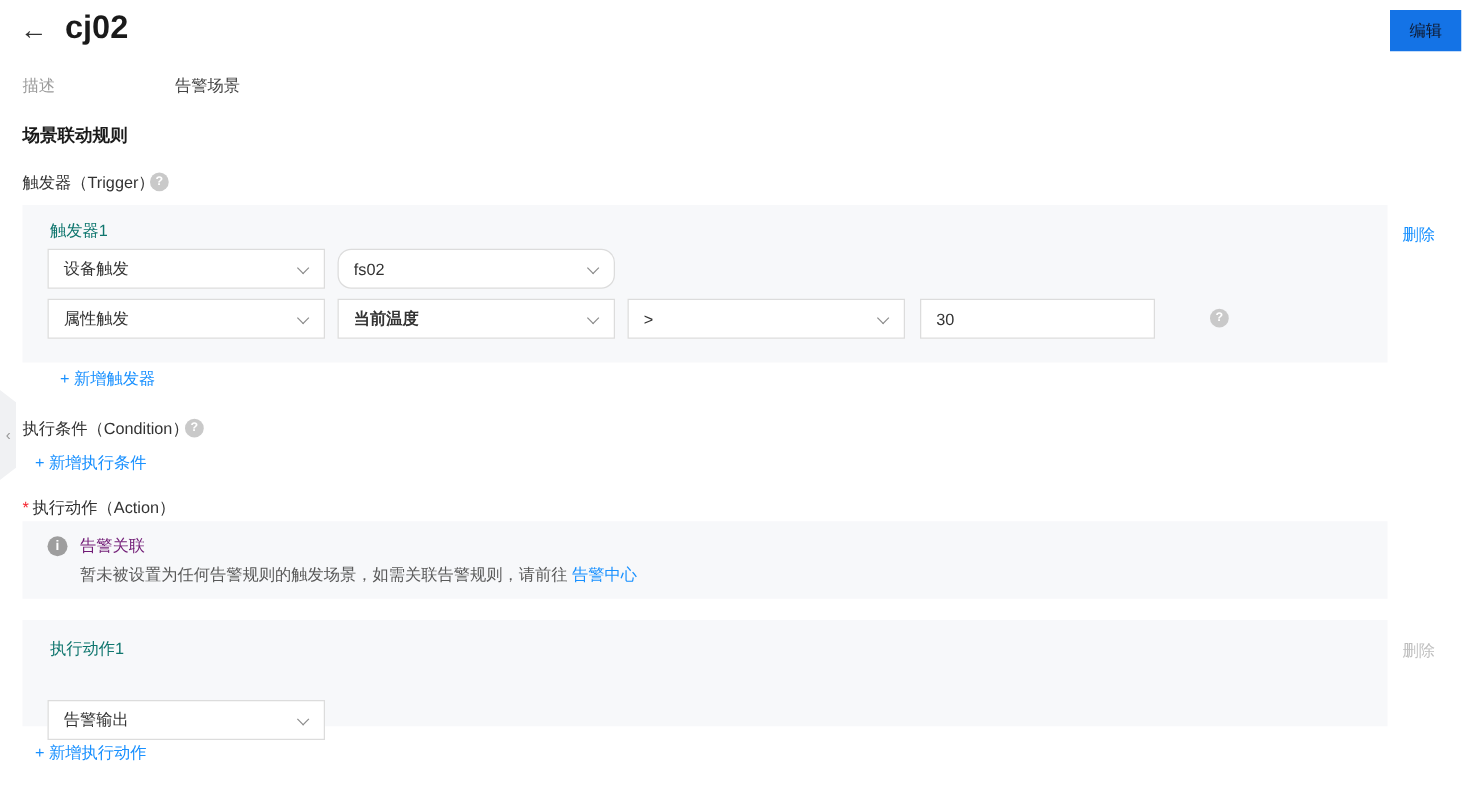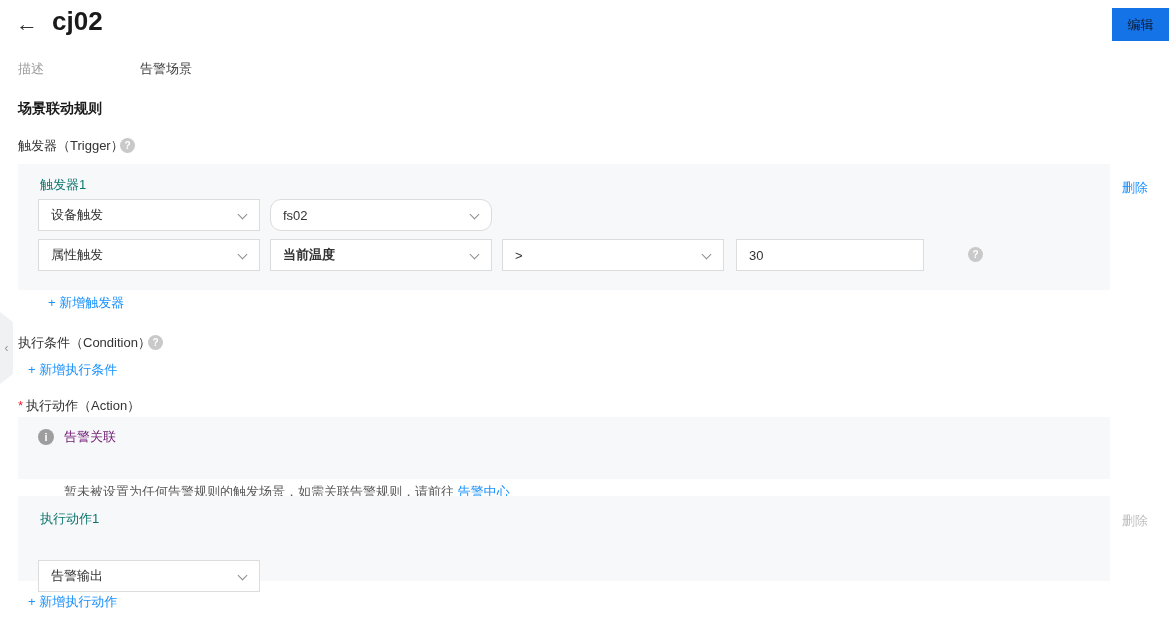--- a/index.html
+++ b/index.html
@@ -39,21 +39,21 @@
   .link-disabled { position:absolute; font-size:13px; color:#bfbfbf; cursor:not-allowed; }
 
   .collapse-handle { position:absolute; left:0; top:312px; width:13px; height:72px; background:#f0f1f3;
                      clip-path:polygon(0 0,100% 10px,100% calc(100% - 10px),0 100%);
                      display:flex; align-items:center; justify-content:center; cursor:pointer; }
   .collapse-handle span { color:#999; font-size:12px; }
 
   .info-icon { position:absolute; width:16px; height:16px; border-radius:50%; background:#9e9e9e; color:#fff;
                font-size:11px; line-height:16px; text-align:center; font-weight:bold; font-style:normal; }
   .notice-title { position:absolute; font-size:13px; color:#701a75; }
-  .notice-text { position:absolute; font-size:13px; color:#595959;margin-top:32px; }
+  .notice-text { position:absolute; font-size:13px; color:#595959; }
 </style>
 </head>
 <body>
 
 <div id="app">
 
   <span class="back">←</span>
   <h1 class="page-title">cj02</h1>
   <button class="edit-btn">编辑</button>
 

